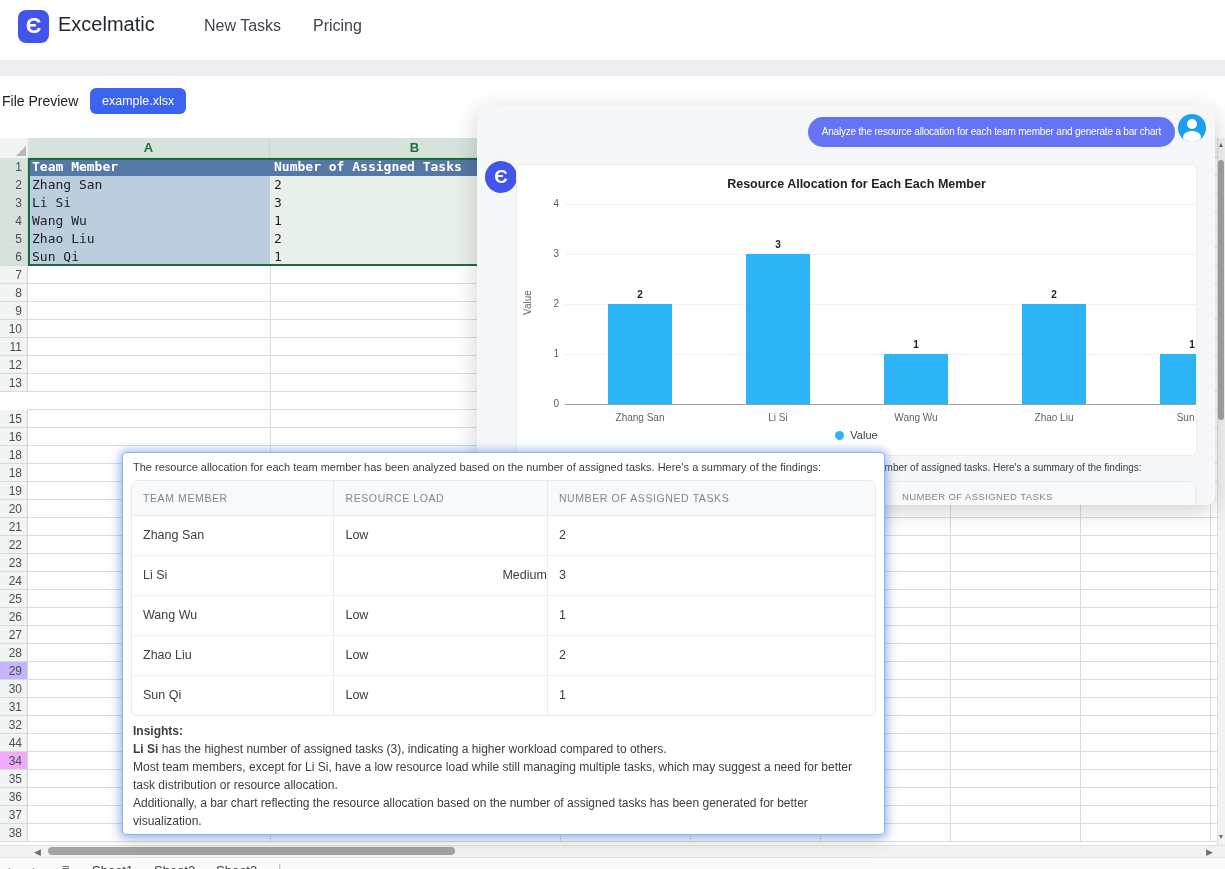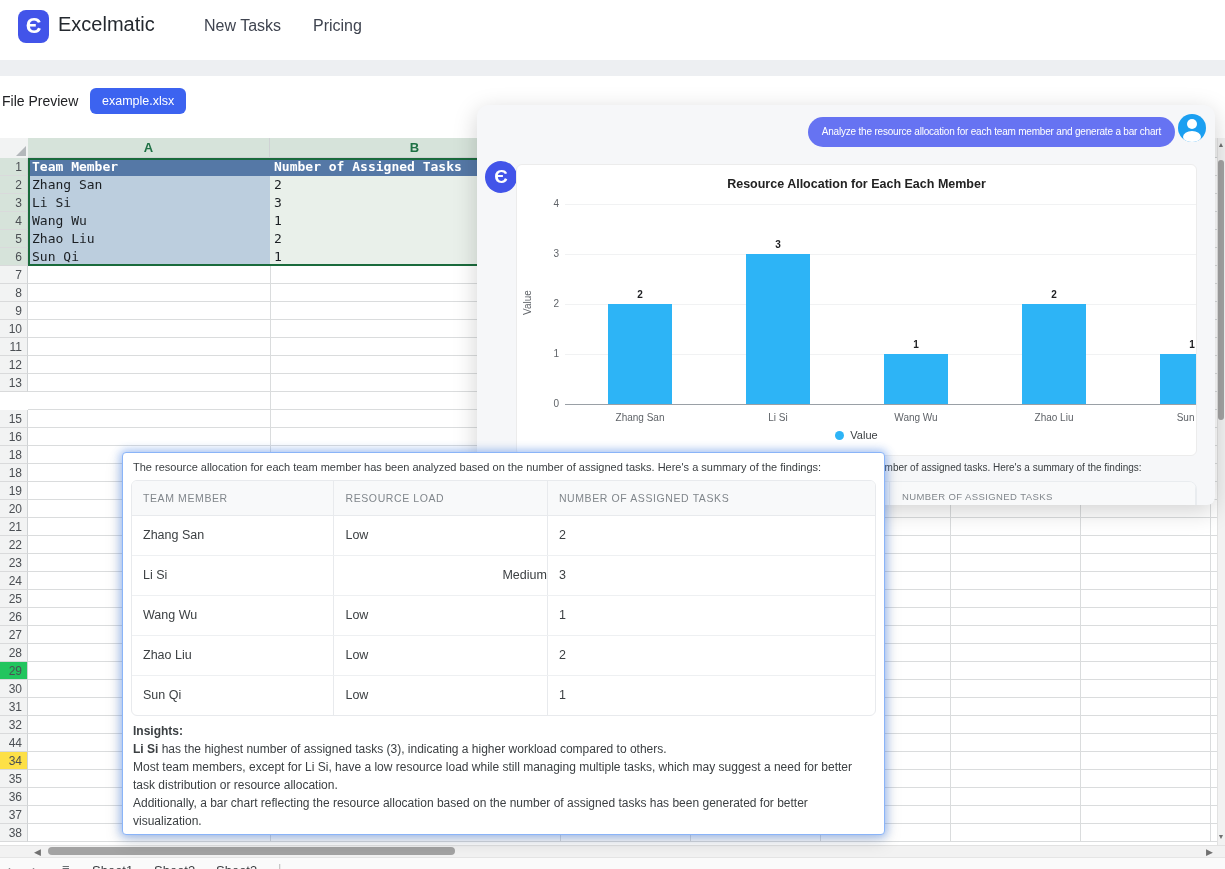--- a/index.html
+++ b/index.html
@@ -190,31 +190,31 @@
       <div class="rownum" style="top: 434px; background: rgb(242, 243, 243);">24</div>
       <div class="grow" style="top: 452px;"></div>
       <div class="rownum" style="top: 452px; background: rgb(242, 243, 243);">25</div>
       <div class="grow" style="top: 470px;"></div>
       <div class="rownum" style="top: 470px; background: rgb(242, 243, 243);">26</div>
       <div class="grow" style="top: 488px;"></div>
       <div class="rownum" style="top: 488px; background: rgb(242, 243, 243);">27</div>
       <div class="grow" style="top: 506px;"></div>
       <div class="rownum" style="top: 506px; background: rgb(242, 243, 243);">28</div>
       <div class="grow" style="top: 524px;"></div>
-      <div class="rownum" style="top: 524px; background: #22c55e;">29</div>
+      <div class="rownum" style="top: 524px; background: #c4b5fd;">29</div>
       <div class="grow" style="top: 542px;"></div>
       <div class="rownum" style="top: 542px; background: rgb(242, 243, 243);">30</div>
       <div class="grow" style="top: 560px;"></div>
       <div class="rownum" style="top: 560px; background: rgb(242, 243, 243);">31</div>
       <div class="grow" style="top: 578px;"></div>
       <div class="rownum" style="top: 578px; background: rgb(242, 243, 243);">32</div>
       <div class="grow" style="top: 596px;"></div>
       <div class="rownum" style="top: 596px; background: rgb(242, 243, 243);">44</div>
       <div class="grow" style="top: 614px;"></div>
-      <div class="rownum" style="top: 614px; background: #fde047;">34</div>
+      <div class="rownum" style="top: 614px; background: #f0abfc;">34</div>
       <div class="grow" style="top: 632px;"></div>
       <div class="rownum" style="top: 632px; background: rgb(242, 243, 243);">35</div>
       <div class="grow" style="top: 650px;"></div>
       <div class="rownum" style="top: 650px; background: rgb(242, 243, 243);">36</div>
       <div class="grow" style="top: 668px;"></div>
       <div class="rownum" style="top: 668px; background: rgb(242, 243, 243);">37</div>
       <div class="grow" style="top: 686px;"></div>
       <div class="rownum" style="top: 686px; background: rgb(242, 243, 243);">38</div>
     </div>
   <div class="selrect"></div>

